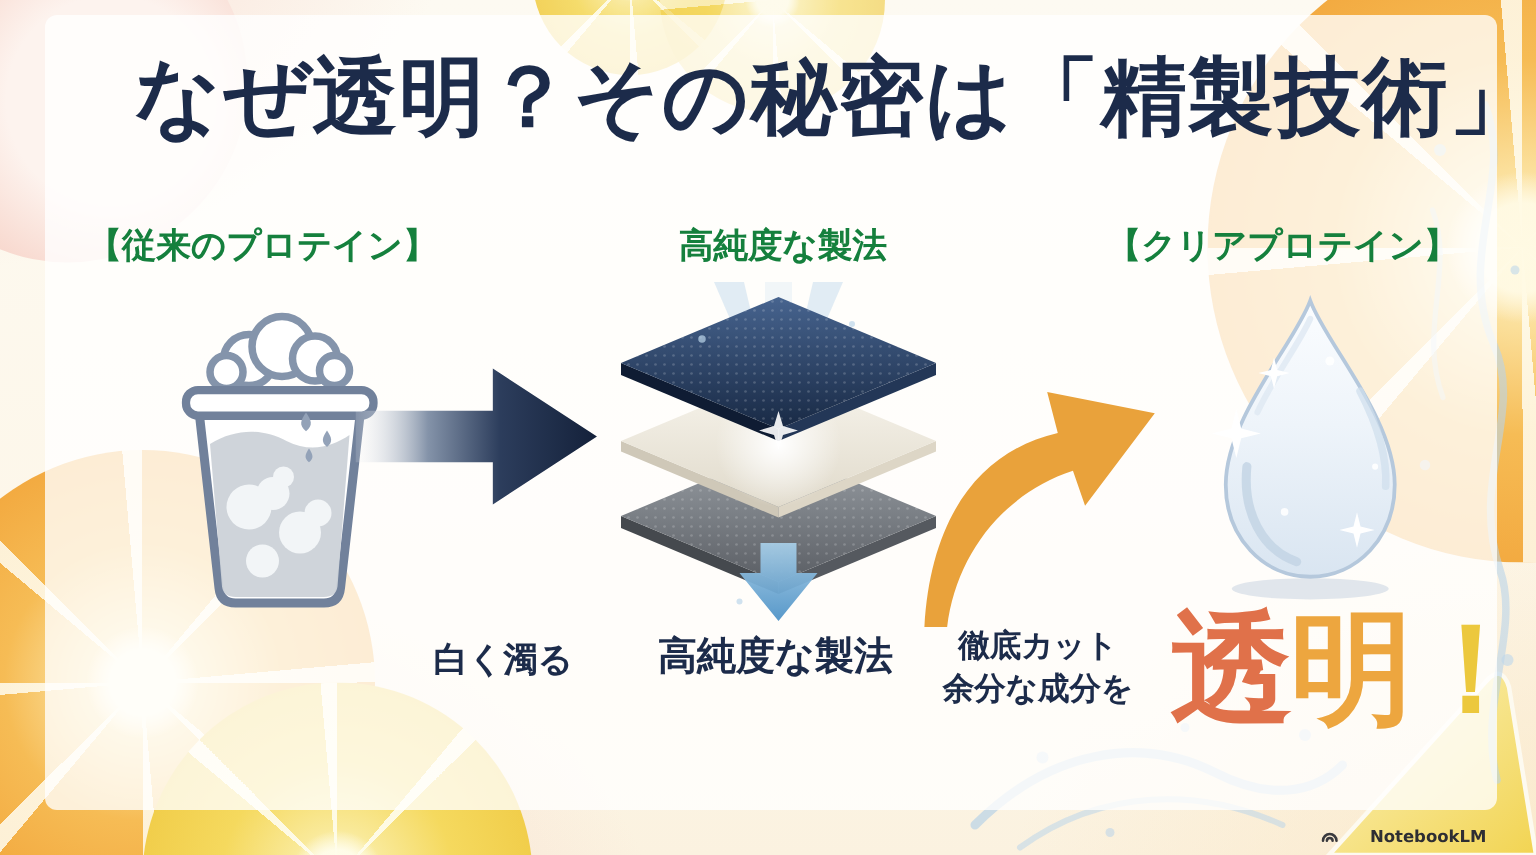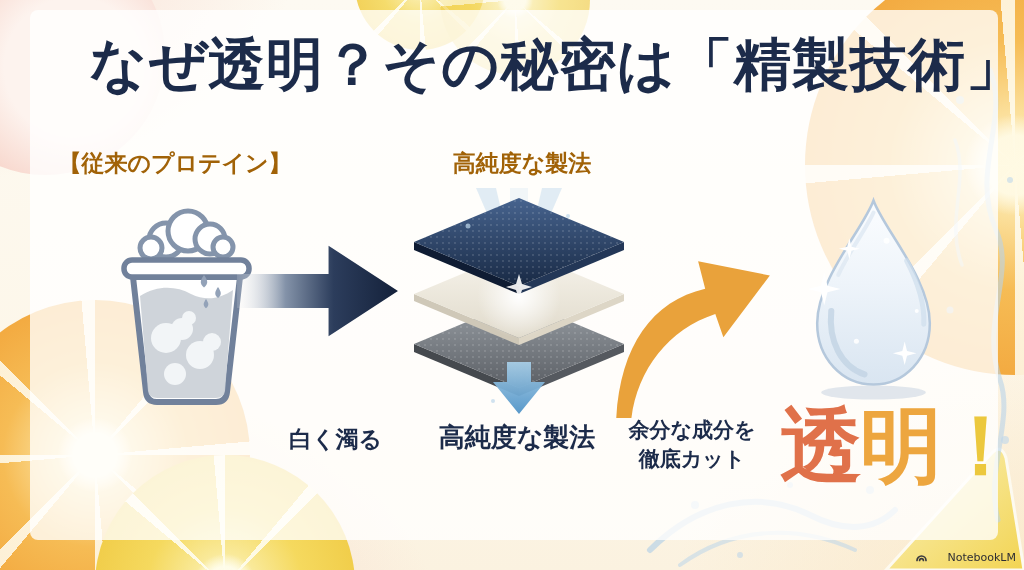--- a/index.html
+++ b/index.html
@@ -35,38 +35,38 @@
     background:rgba(255,255,255,0.78);
     border-radius:8px;
   }
   .content{position:absolute;inset:0;}
   .slide-title{
     position:absolute;top:27px;left:0;right:0;text-align:right;
     font-size:57px;font-weight:900;color:#1c2b4a;letter-spacing:1px;white-space:nowrap;
   }
   .col-header{
     position:absolute;top:148px;width:300px;text-align:center;
-    font-size:23px;font-weight:800;color:#a16207;white-space:nowrap;
+    font-size:23px;font-weight:800;color:#15803d;white-space:nowrap;
   }
   .lbl{color:#1c2b4a;font-weight:800;text-align:center;position:absolute;}
   .ingredients{left:55px;top:414px;width:240px;font-size:27px;line-height:1.18;}
   .ingredients .plus{font-size:22px;font-weight:700;}
   .note-white{left:263px;top:424px;width:145px;font-size:23px;}
   .process-label{left:392px;top:420px;width:250px;font-size:26px;}
   .after-note{left:608px;top:416px;width:168px;font-size:21px;line-height:1.4;}
   .result{
     position:absolute;left:748px;top:392px;width:256px;text-align:center;
     font-size:82px;font-weight:900;letter-spacing:-2px;white-space:nowrap;margin-left:24px;
   }
   .result .c1{color:#e0714a;}
   .result .c2{color:#eda63f;}
   .result .c3{color:#ecc83d;}
   .logo{
-    position:absolute;right:8px;bottom:6px;display:flex;align-items:center;gap:20px;
-    font-size:11px;font-weight:400;color:#2e2e33;
+    position:absolute;right:33px;bottom:6px;display:flex;align-items:center;gap:20px;
+    font-size:11px;font-weight:700;color:#2e2e33;
   }
   svg{display:block;}
 </style>
 </head>
 <body>
 
 <div class="fruit peach-img" style="left:-75px;top:-65px;width:240px;height:240px;"></div>
 <div class="fruit lemon-slice" style="left:355px;top:-80px;width:130px;height:130px;opacity:.9;"></div>
 <div class="fruit lemon-slice" style="left:440px;top:-75px;width:150px;height:150px;opacity:.65;"></div>
 <div class="fruit orange-slice" style="left:805px;top:-45px;width:420px;height:420px;"></div>
@@ -102,20 +102,21 @@
 </svg>
 
 <div class="panel"></div>
 
 <div class="content">
 
   <div class="slide-title">なぜ透明？その秘密は「精製技術」</div>
 
   <div class="col-header" style="left:25px;">【従来のプロテイン】</div>
   <div class="col-header" style="left:372px;">高純度な製法</div>
+  <div class="col-header" style="left:705px;">【クリアプロテイン】</div>
 
   <svg class="abs" style="left:94px;top:206px;" width="188" height="206" viewBox="0 0 188 206">
     <g fill="#ffffff" stroke="#8494ab" stroke-width="5">
       <circle cx="72" cy="34" r="17"></circle>
         <circle cx="94" cy="25" r="20"></circle>
       <circle cx="116" cy="33" r="15"></circle>
         <circle cx="57" cy="42" r="11"></circle>
         <circle cx="129" cy="41" r="10"></circle>
     </g>
     <path d="M39,71 L52,186 Q53,196 63,196 L122,196 Q132,196 133,186 L146,71 Z" fill="#ffffff" stroke="#71819b" stroke-width="6"></path>
@@ -226,22 +227,22 @@
       <circle cx="130" cy="120" r="2" opacity=".9"></circle>
     </g>
   </svg>
 
 
   <div class="lbl note-white">白く濁る</div>
 
   <div class="lbl process-label">高純度な製法</div>
 
   <div class="lbl after-note">
+    <div>徹底カット</div>
     <div>余分な成分を</div>
-    <div>徹底カット</div>
   </div>
 
   <div class="result">
     <span class="c1">透</span><span class="c2">明</span><span class="c3">！</span>
   </div>
 
   <div class="logo">
     <svg width="13" height="13" viewBox="0 0 13 13">
       <path d="M2,9.5 a4.5,4.5 0 0 1 9,0" fill="none" stroke="#3a3a3e" stroke-width="1.7" stroke-linecap="round"></path>
       <path d="M4.6,9.5 a1.9,1.9 0 0 1 3.8,0" fill="none" stroke="#3a3a3e" stroke-width="1.7" stroke-linecap="round"></path>

